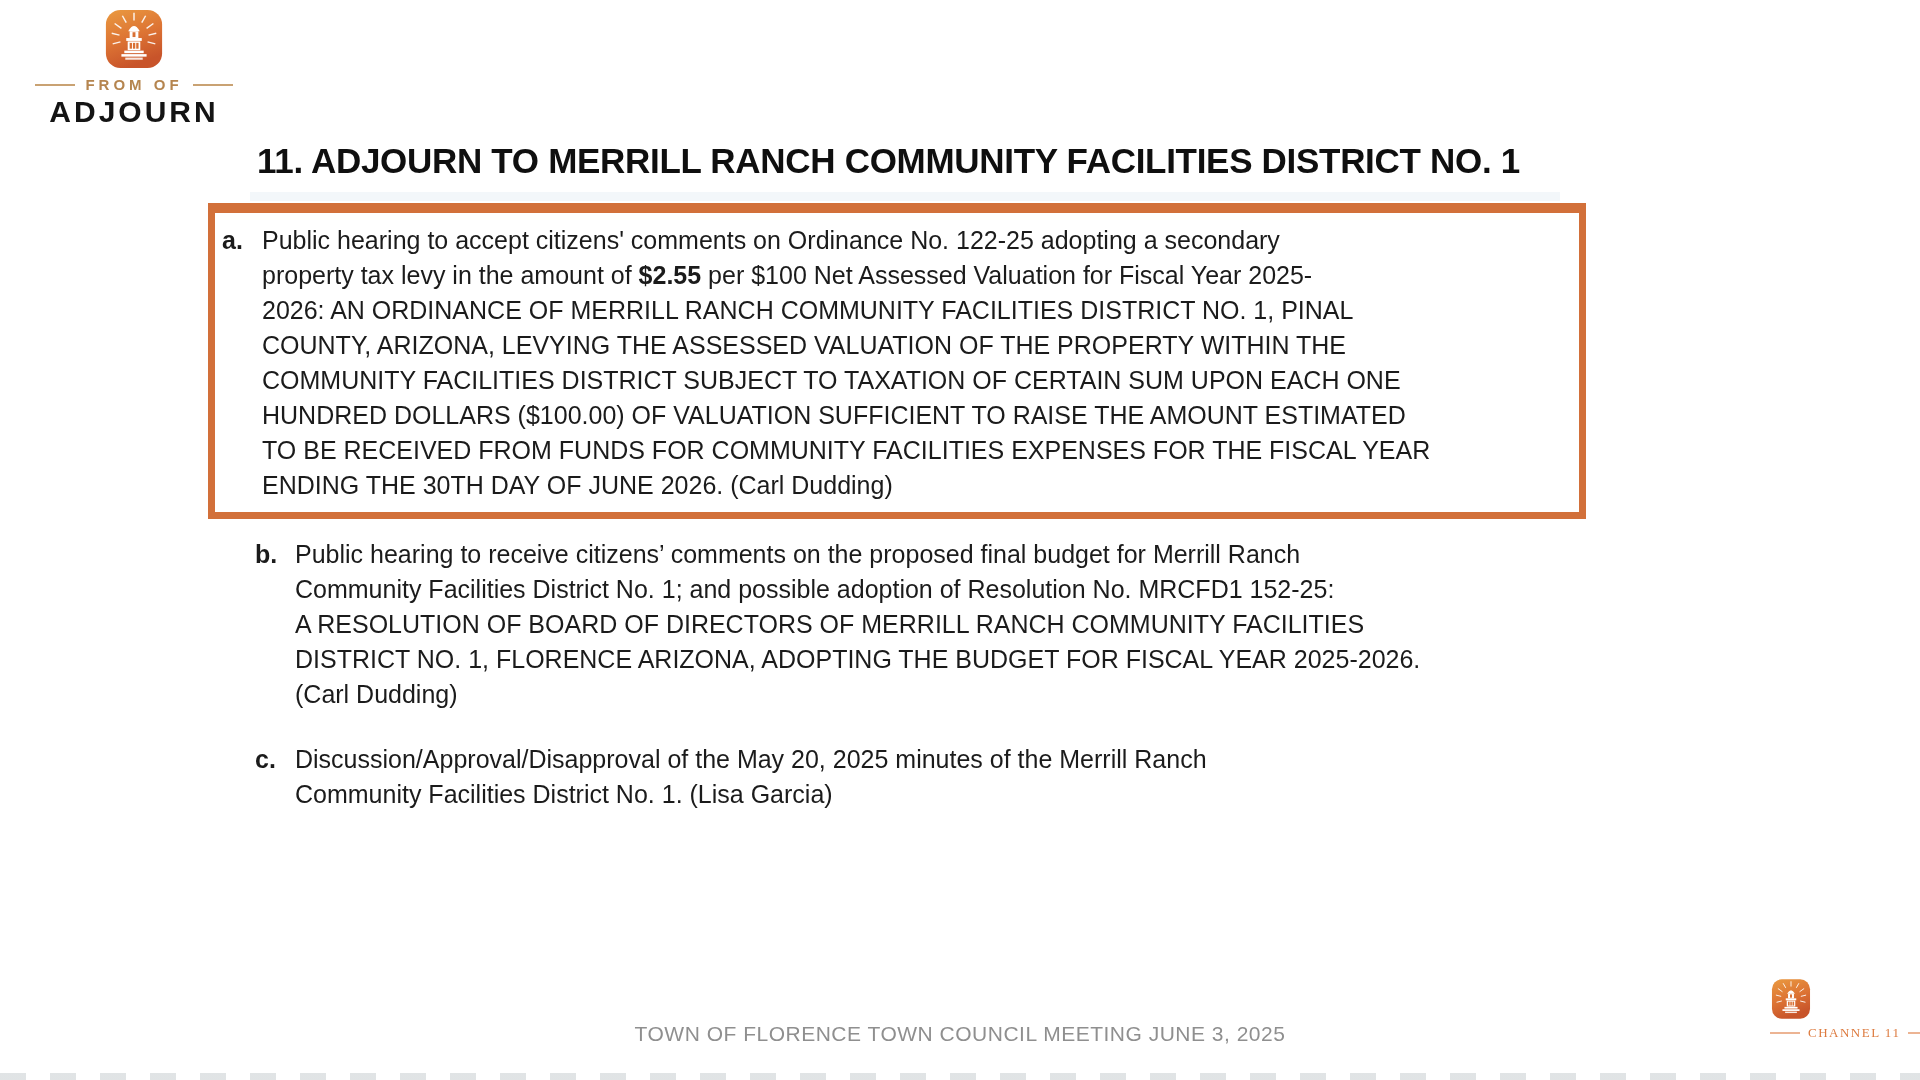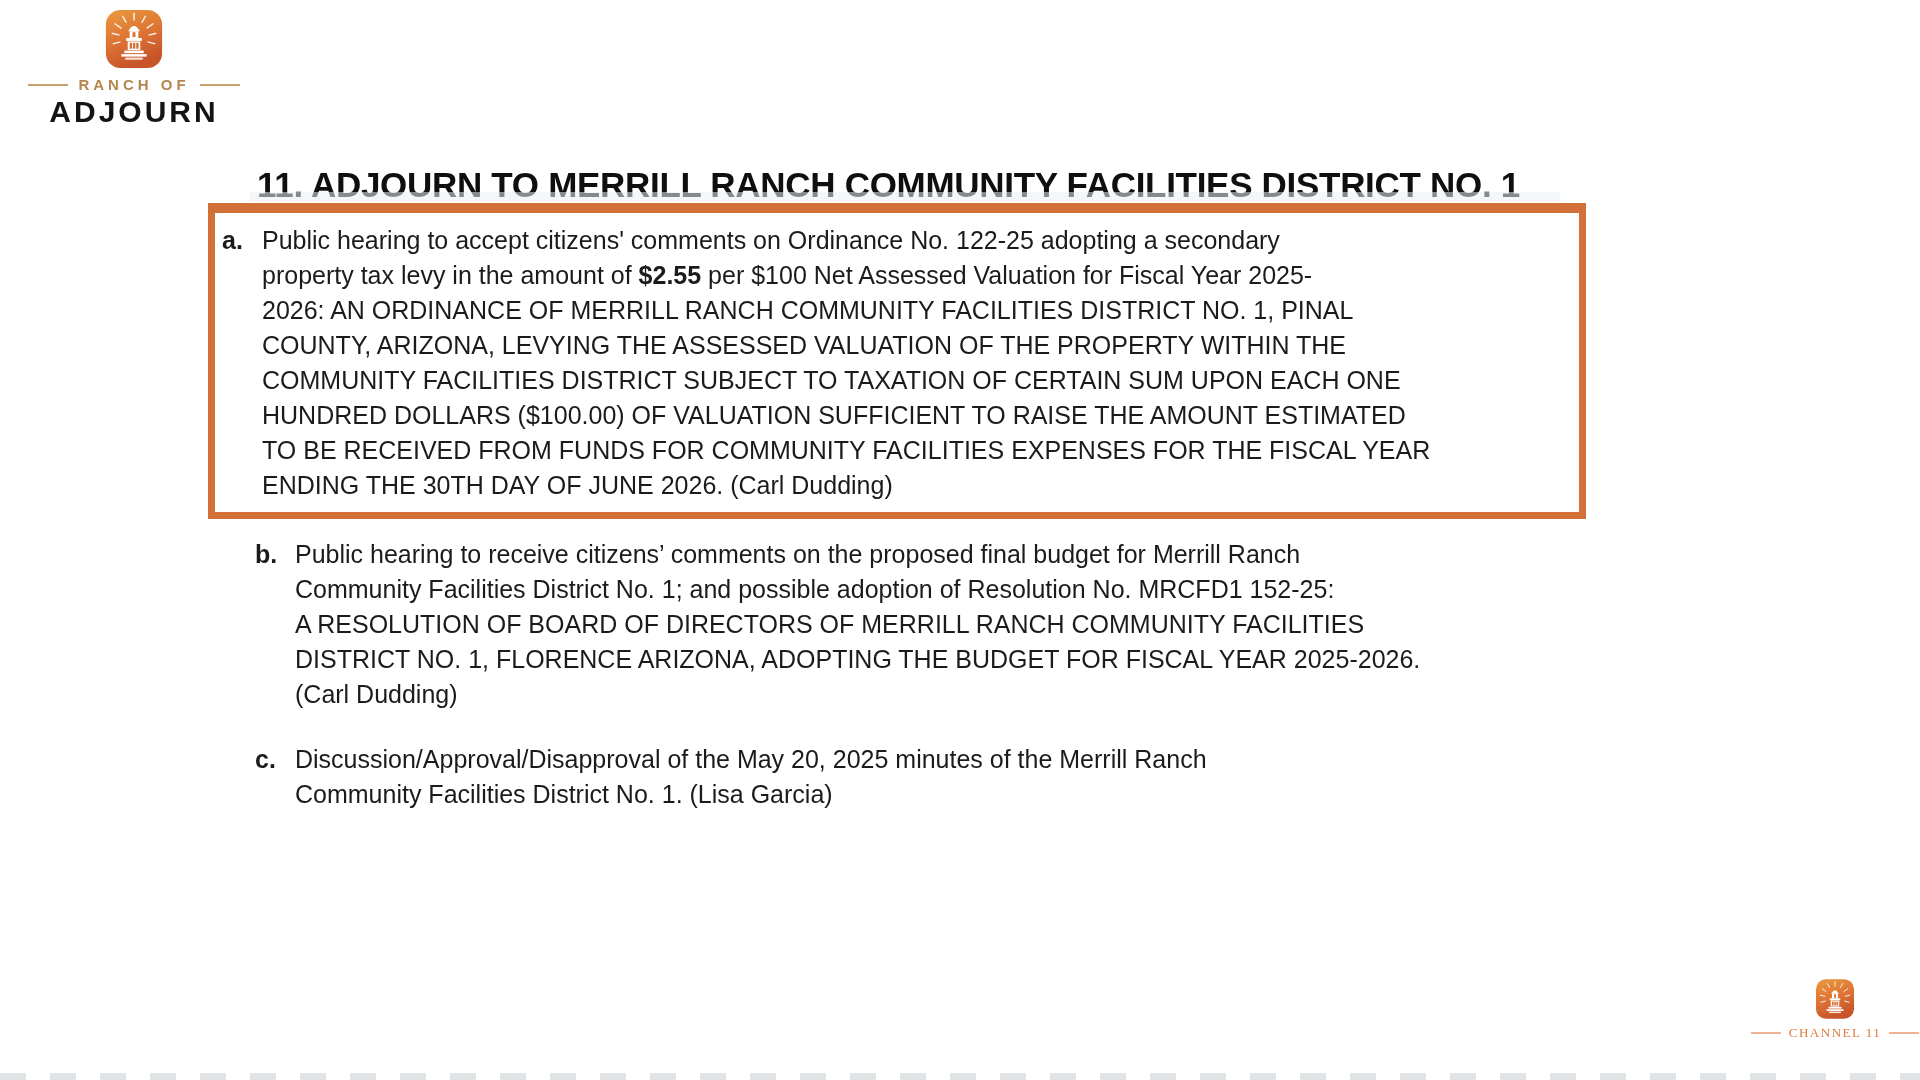--- a/index.html
+++ b/index.html
@@ -11,21 +11,21 @@
 
   
   .logo-block{position:absolute;left:18px;top:8px;width:232px;display:flex;flex-direction:column;align-items:center;}
   .logo-icon{width:62px;height:62px;}
   .town-of-row{display:flex;align-items:center;gap:10px;margin-top:6px;}
   .town-of-label{font-size:15px;font-weight:bold;letter-spacing:4px;color:#b5854f;}
   .dash{display:inline-block;height:2px;width:40px;background:#c9a273;}
   .town-name{margin-top:2px;font-size:30px;font-weight:bold;letter-spacing:3px;color:#141414;}
 
   
-  .agenda-heading{position:absolute;font-size:35px;font-weight:bold;color:#0f0f0f;white-space:nowrap;letter-spacing:-0.3px;margin-top:24px;}
+  .agenda-heading{position:absolute;font-size:35px;font-weight:bold;color:#0f0f0f;white-space:nowrap;letter-spacing:-0.3px;}
   #heading-11{left:257px;top:141px;}
   #heading-12{left:257px;top:845px;}
 
   
   .artifact-band{position:absolute;left:250px;top:192px;width:1310px;height:9px;background:#e9f1f5;opacity:.55;}
 
   
   .highlight-box{
     position:absolute;left:208px;top:203px;width:1378px;box-sizing:border-box;
     border-style:solid;border-color:#d2703a;border-width:10px 7px 7px 7px;
@@ -40,21 +40,21 @@
   #item-b{top:537px;}
   #item-c{top:742px;}
 
   
   .footer-caption{
     position:absolute;left:0;top:1022px;width:1920px;text-align:center;
     font-size:21px;color:#8f8f8f;letter-spacing:0.5px;
   }
 
   
-  .channel-block{position:absolute;left:1770px;top:978px;width:130px;display:flex;flex-direction:column;align-items:center;}
+  .channel-block{position:absolute;left:1770px;top:978px;width:130px;display:flex;flex-direction:column;align-items:flex-start;}
   .channel-icon{width:42px;height:42px;}
   .channel-row{display:flex;align-items:center;gap:8px;margin-top:5px;}
   .channel-label{font-family:"Liberation Serif","DejaVu Serif",serif;font-size:13px;letter-spacing:1.5px;color:#dd7a3e;white-space:nowrap;}
   .channel-dash{display:inline-block;height:1.5px;width:30px;background:#ecb493;}
 
   
   .bottom-dashes{
     position:absolute;left:0;bottom:0;width:1920px;height:7px;
     background:repeating-linear-gradient(90deg, rgba(110,125,132,.38) 0 26px, transparent 26px 50px);
     opacity:.55;
@@ -99,21 +99,21 @@
 </svg>
 
 <div id="slide">
 
   <div class="logo-block">
     <svg class="logo-icon">
         <use href="#town-seal"></use>
       </svg>
     <div class="town-of-row">
       <span class="dash"></span>
-      <span class="town-of-label">RANCH OF</span>
+      <span class="town-of-label">FROM OF</span>
       <span class="dash"></span>
     </div>
     <div class="town-name">ADJOURN</div>
   </div>
 
   <div id="heading-11" class="agenda-heading">11. ADJOURN TO MERRILL RANCH COMMUNITY FACILITIES DISTRICT NO. 1</div>
 
   <div class="artifact-band"></div>
 
   <div class="highlight-box">
@@ -127,20 +127,21 @@
     <span class="item-label">b.</span>
     <span class="item-text">Public hearing to receive citizens’ comments on the proposed final budget for Merrill Ranch<br>Community Facilities District No. 1; and possible adoption of Resolution No. MRCFD1 152-25:<br>A RESOLUTION OF BOARD OF DIRECTORS OF MERRILL RANCH COMMUNITY FACILITIES<br>DISTRICT NO. 1, FLORENCE ARIZONA, ADOPTING THE BUDGET FOR FISCAL YEAR 2025-2026.<br>(Carl Dudding)</span>
   </div>
 
   <div id="item-c" class="agenda-item standalone">
     <span class="item-label">c.</span>
     <span class="item-text">Discussion/Approval/Disapproval of the May 20, 2025 minutes of the Merrill Ranch<br>Community Facilities District No. 1. (Lisa Garcia)</span>
   </div>
 
 
+  <div class="footer-caption">TOWN OF FLORENCE TOWN COUNCIL MEETING JUNE 3, 2025</div>
 
   <div class="channel-block">
     <svg class="channel-icon">
         <use href="#town-seal"></use>
       </svg>
     <div class="channel-row">
       <span class="channel-dash"></span>
       <span class="channel-label">CHANNEL 11</span>
       <span class="channel-dash"></span>
     </div>

